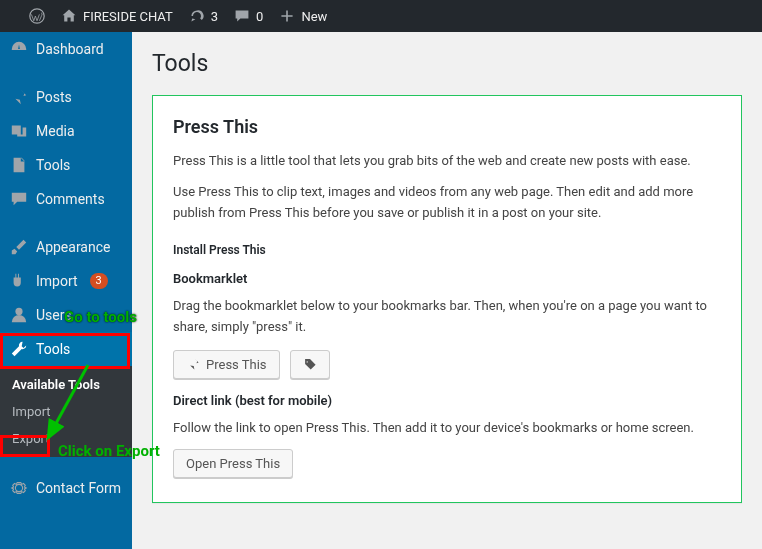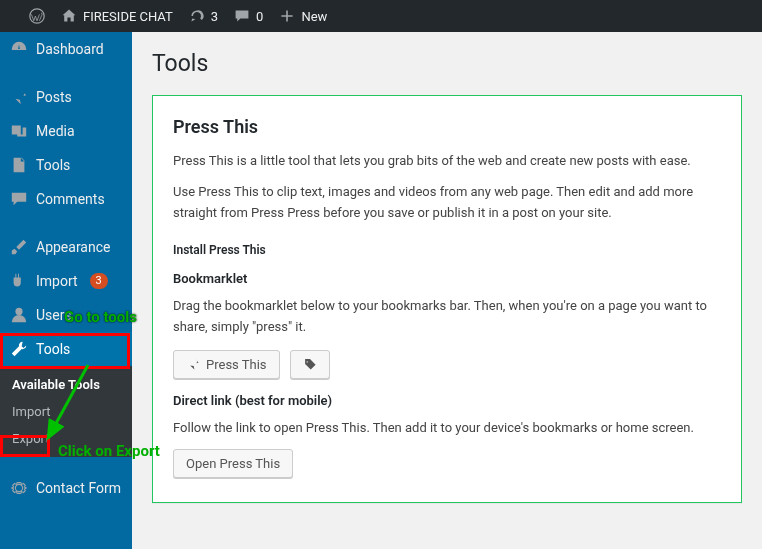--- a/index.html
+++ b/index.html
@@ -143,21 +143,21 @@
         </svg>
       <span>Contact Form</span>
     </div>
   </div>
 
   <div class="content">
     <h1 class="page-title">Tools</h1>
     <div class="card">
       <h2>Press This</h2>
       <p>Press This is a little tool that lets you grab bits of the web and create new posts with ease.</p>
-      <p>Use Press This to clip text, images and videos from any web page. Then edit and add more straight from Press Press before you save or publish it in a post on your site.</p>
+      <p>Use Press This to clip text, images and videos from any web page. Then edit and add more publish from Press This before you save or publish it in a post on your site.</p>
       <h3>Install Press This</h3>
       <strong>Bookmarklet</strong>
       <p>Drag the bookmarklet below to your bookmarks bar. Then, when you're on a page you want to share, simply "press" it.</p>
       <div class="btn-row">
         <a class="btn">
           <svg class="bicon" viewBox="0 0 20 20">
               <path d="M12 2l6 6-3 1-4 4 1 5-3-3-5 5 5-5-3-3 5 1 4-4 1-3z"></path>
             </svg>
           <span>Press This</span>
         </a>

